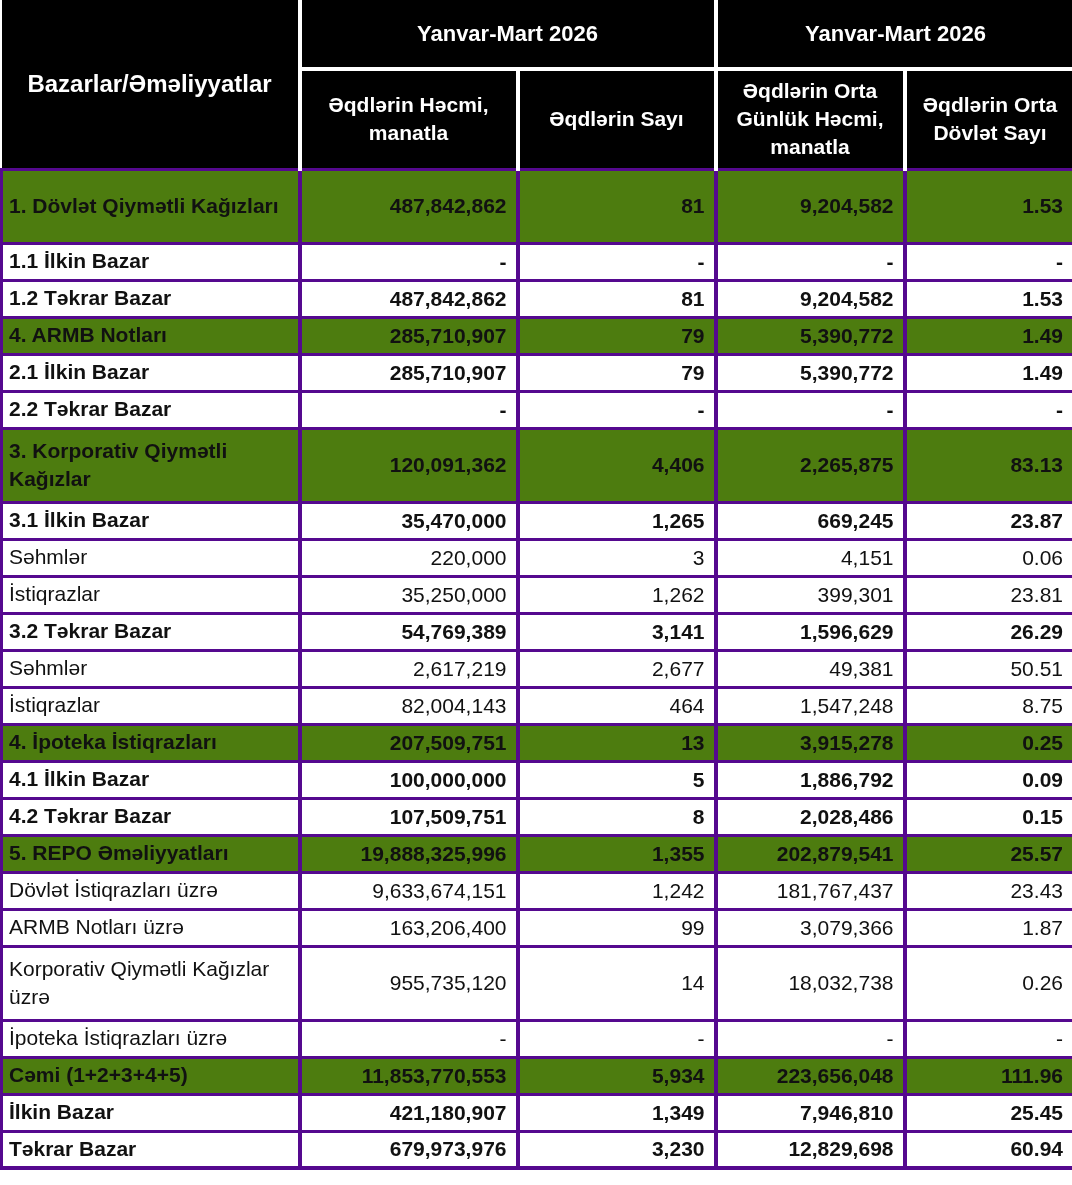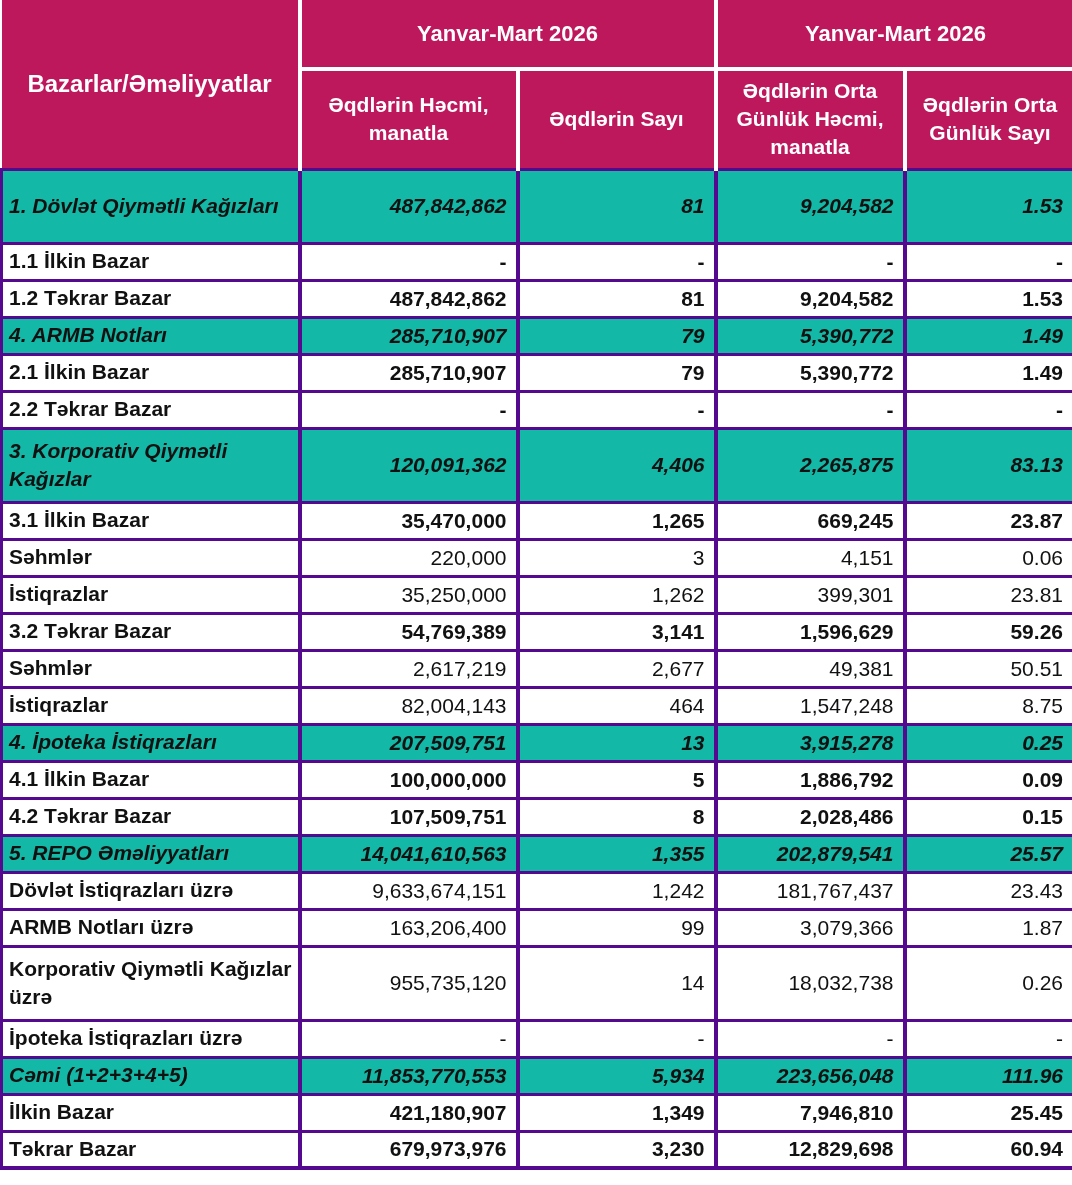--- a/index.html
+++ b/index.html
@@ -15,21 +15,21 @@
     overflow: hidden;
     background: #ffffff;
   }
   table.market-table {
     border-collapse: collapse;
     table-layout: fixed;
     width: 1072px;
   }
   
   thead th {
-    background: #be185d;
+    background: #000000;
     color: #ffffff;
     font-weight: bold;
     text-align: center;
     vertical-align: middle;
     padding: 2px 6px;
   }
   tr.h-group { height: 69px; }
   tr.h-sub   { height: 100px; }
   th.corner {
     font-size: 24px;
@@ -58,31 +58,30 @@
     vertical-align: middle;
     background: #ffffff;
     padding: 2px 6px;
     overflow: hidden;
   }
   tbody td:first-child {
     border-left: 3px solid #55098F;
     text-align: left;
     padding-left: 6px;
     line-height: 1.35;
-    font-weight: bold;
   }
   tbody td:last-child { border-right: 3px solid #55098F; }
   tbody td.val {
     text-align: right;
     padding-right: 9px;
   }
   tbody tr { height: 37px; }
   tbody tr.tall { height: 74px; }
   tbody tr.bold td { font-weight: bold; }
-  tbody tr.shaded td { background: #14b8a6; font-style: italic; }
+  tbody tr.shaded td { background: #4d7c0f; }
   tbody tr:last-child td { border-bottom: 4px solid #55098F; }
 </style>
 </head>
 <body>
 
 <div class="page">
   <table class="market-table">
     <colgroup>
       <col style="width:298px">
       <col style="width:218px">
@@ -93,21 +92,21 @@
     <thead>
       <tr class="h-group">
         <th class="corner" rowspan="2">Bazarlar/Əməliyyatlar</th>
         <th class="group" colspan="2">Yanvar-Mart 2026</th>
         <th class="group last" colspan="2">Yanvar-Mart 2026</th>
       </tr>
       <tr class="h-sub">
         <th class="sub">Əqdlərin Həcmi, manatla</th>
         <th class="sub">Əqdlərin Sayı</th>
         <th class="sub">Əqdlərin Orta Günlük Həcmi, manatla</th>
-        <th class="sub last">Əqdlərin Orta Günlük Sayı</th>
+        <th class="sub last">Əqdlərin Orta Dövlət Sayı</th>
       </tr>
     </thead>
     <tbody id="table-body">
         <tr class="bold shaded tall">
           <td>1. Dövlət Qiymətli Kağızları</td>
           <td class="val">487,842,862</td>
           <td class="val">81</td>
           <td class="val">9,204,582</td>
           <td class="val">1.53</td>
         </tr>
@@ -172,21 +171,21 @@
           <td class="val">35,250,000</td>
           <td class="val">1,262</td>
           <td class="val">399,301</td>
           <td class="val">23.81</td>
         </tr>
         <tr class="bold">
           <td>3.2 Təkrar Bazar</td>
           <td class="val">54,769,389</td>
           <td class="val">3,141</td>
           <td class="val">1,596,629</td>
-          <td class="val">59.26</td>
+          <td class="val">26.29</td>
         </tr>
         <tr>
           <td>Səhmlər</td>
           <td class="val">2,617,219</td>
           <td class="val">2,677</td>
           <td class="val">49,381</td>
           <td class="val">50.51</td>
         </tr>
         <tr>
           <td>İstiqrazlar</td>
@@ -211,21 +210,21 @@
         </tr>
         <tr class="bold">
           <td>4.2 Təkrar Bazar</td>
           <td class="val">107,509,751</td>
           <td class="val">8</td>
           <td class="val">2,028,486</td>
           <td class="val">0.15</td>
         </tr>
         <tr class="bold shaded">
           <td>5. REPO Əməliyyatları</td>
-          <td class="val">14,041,610,563</td>
+          <td class="val">19,888,325,996</td>
           <td class="val">1,355</td>
           <td class="val">202,879,541</td>
           <td class="val">25.57</td>
         </tr>
         <tr>
           <td>Dövlət İstiqrazları üzrə</td>
           <td class="val">9,633,674,151</td>
           <td class="val">1,242</td>
           <td class="val">181,767,437</td>
           <td class="val">23.43</td>

